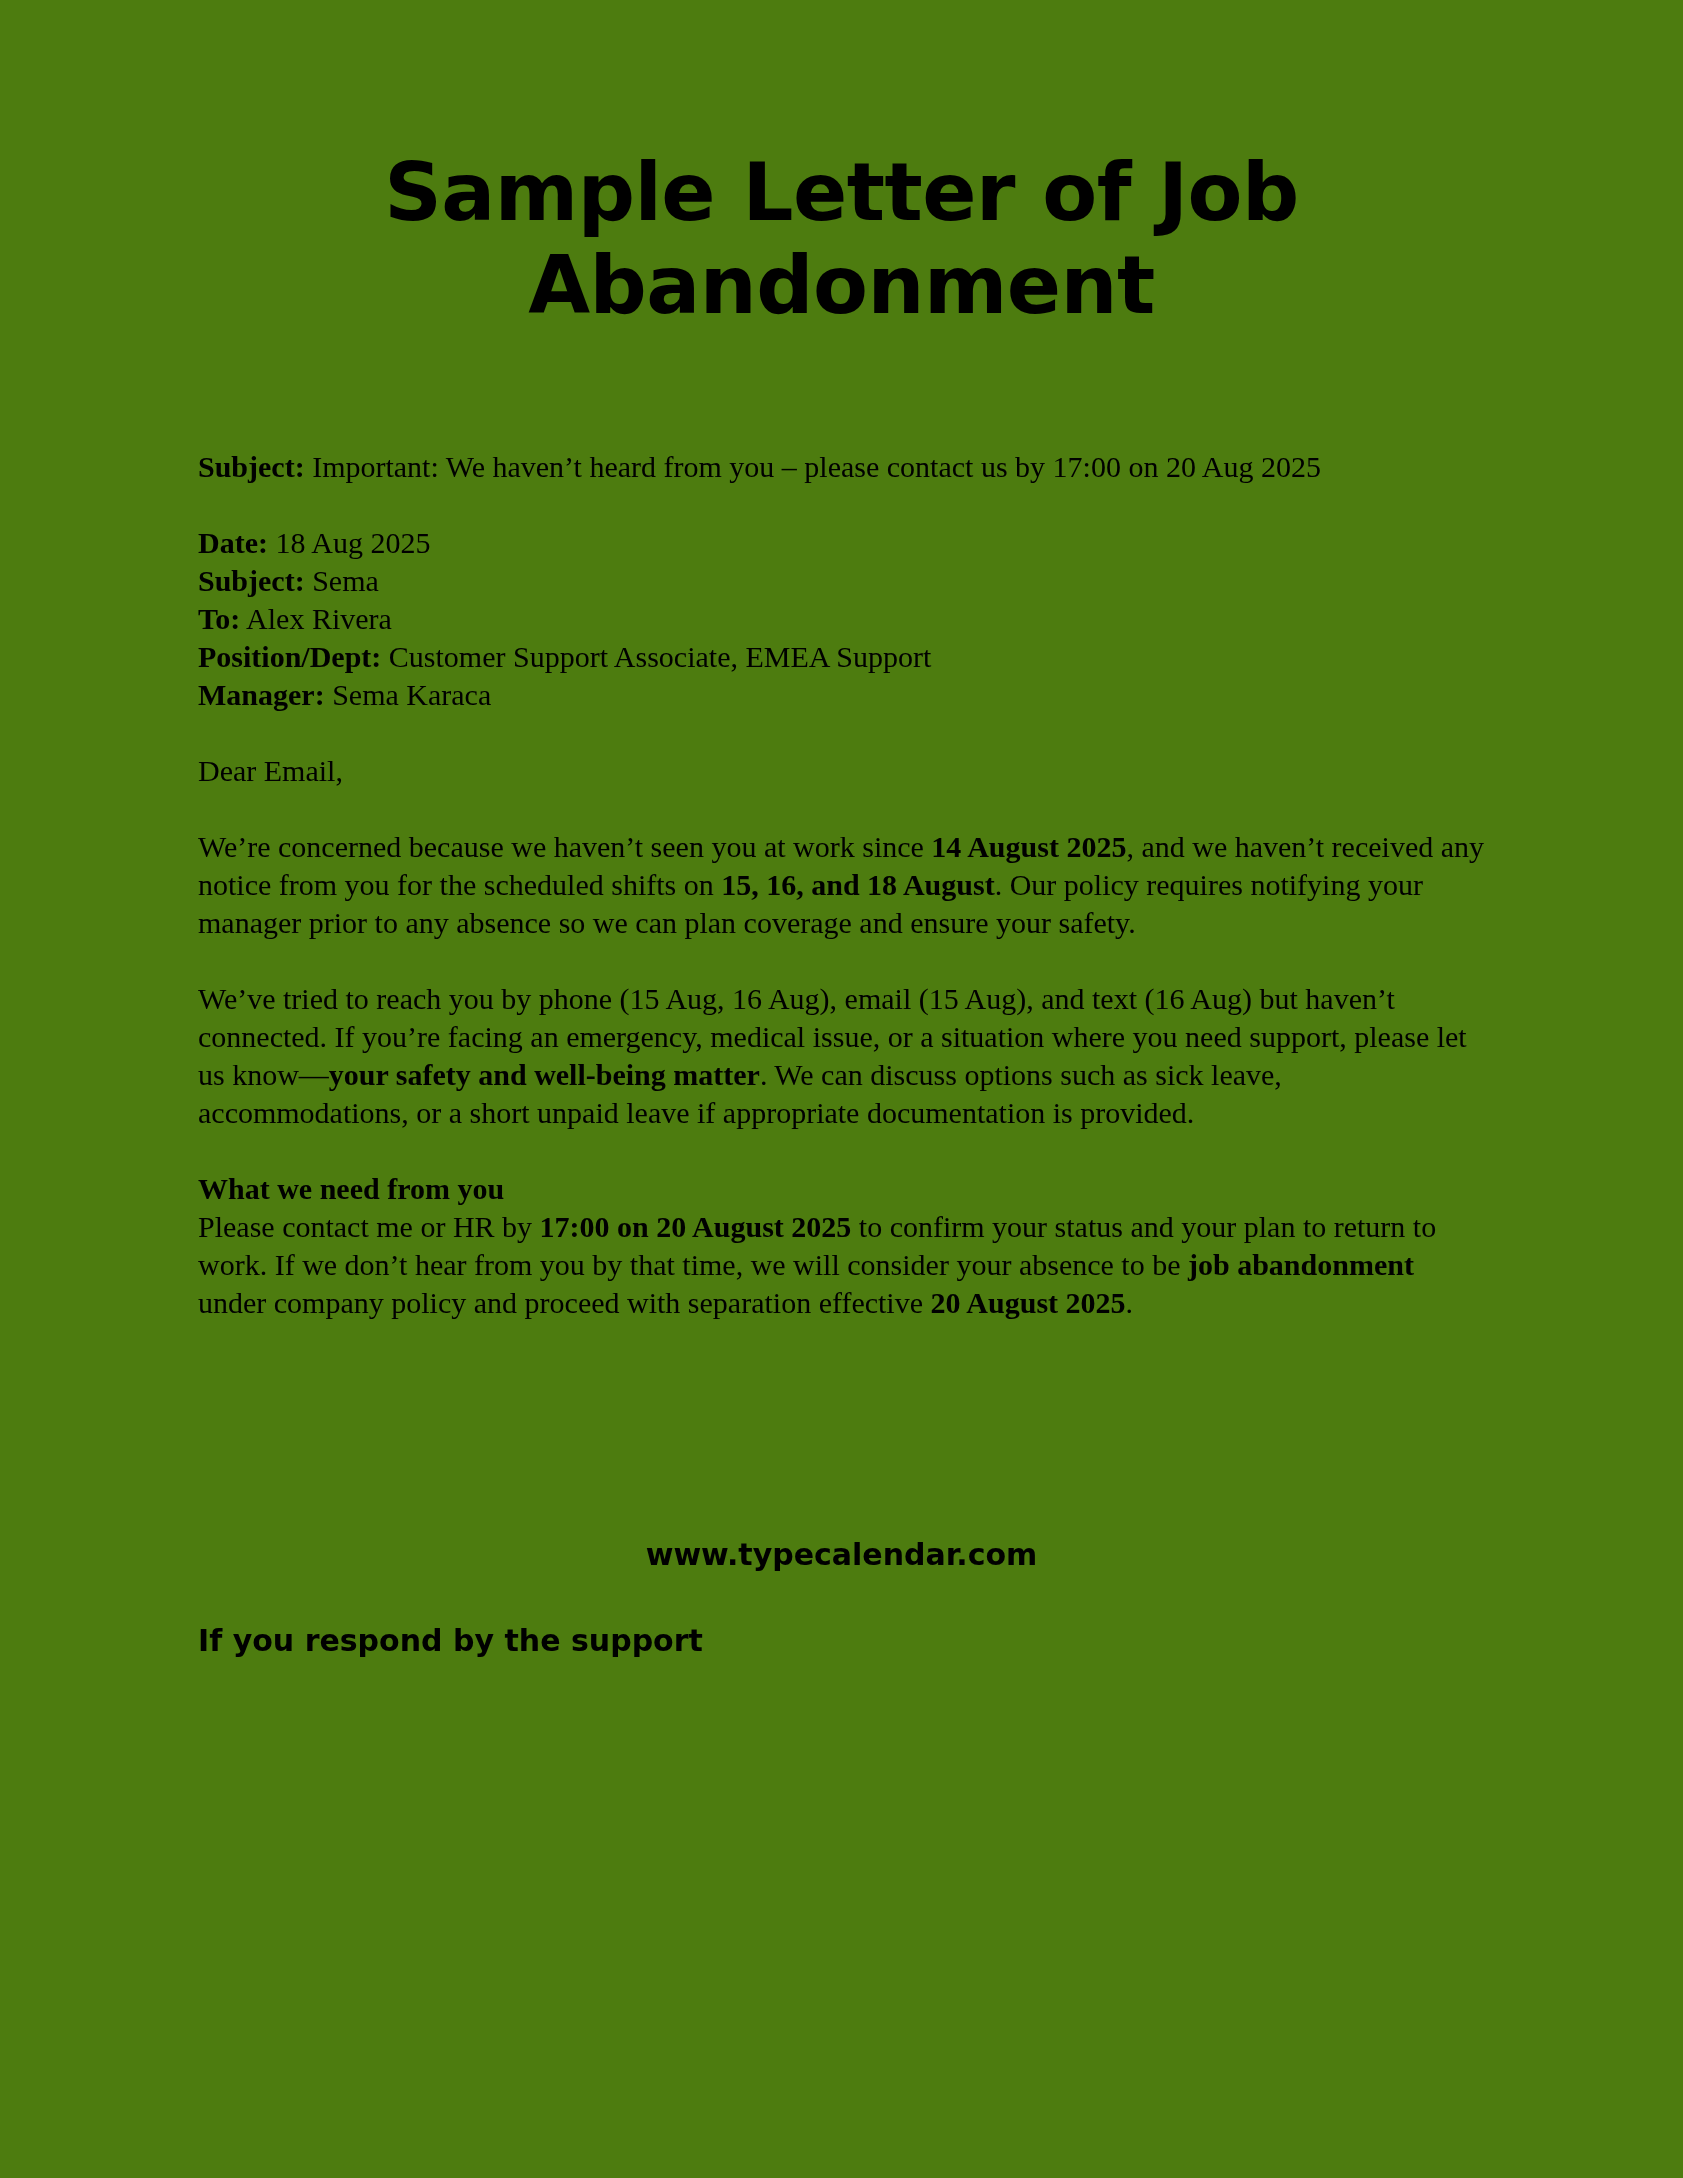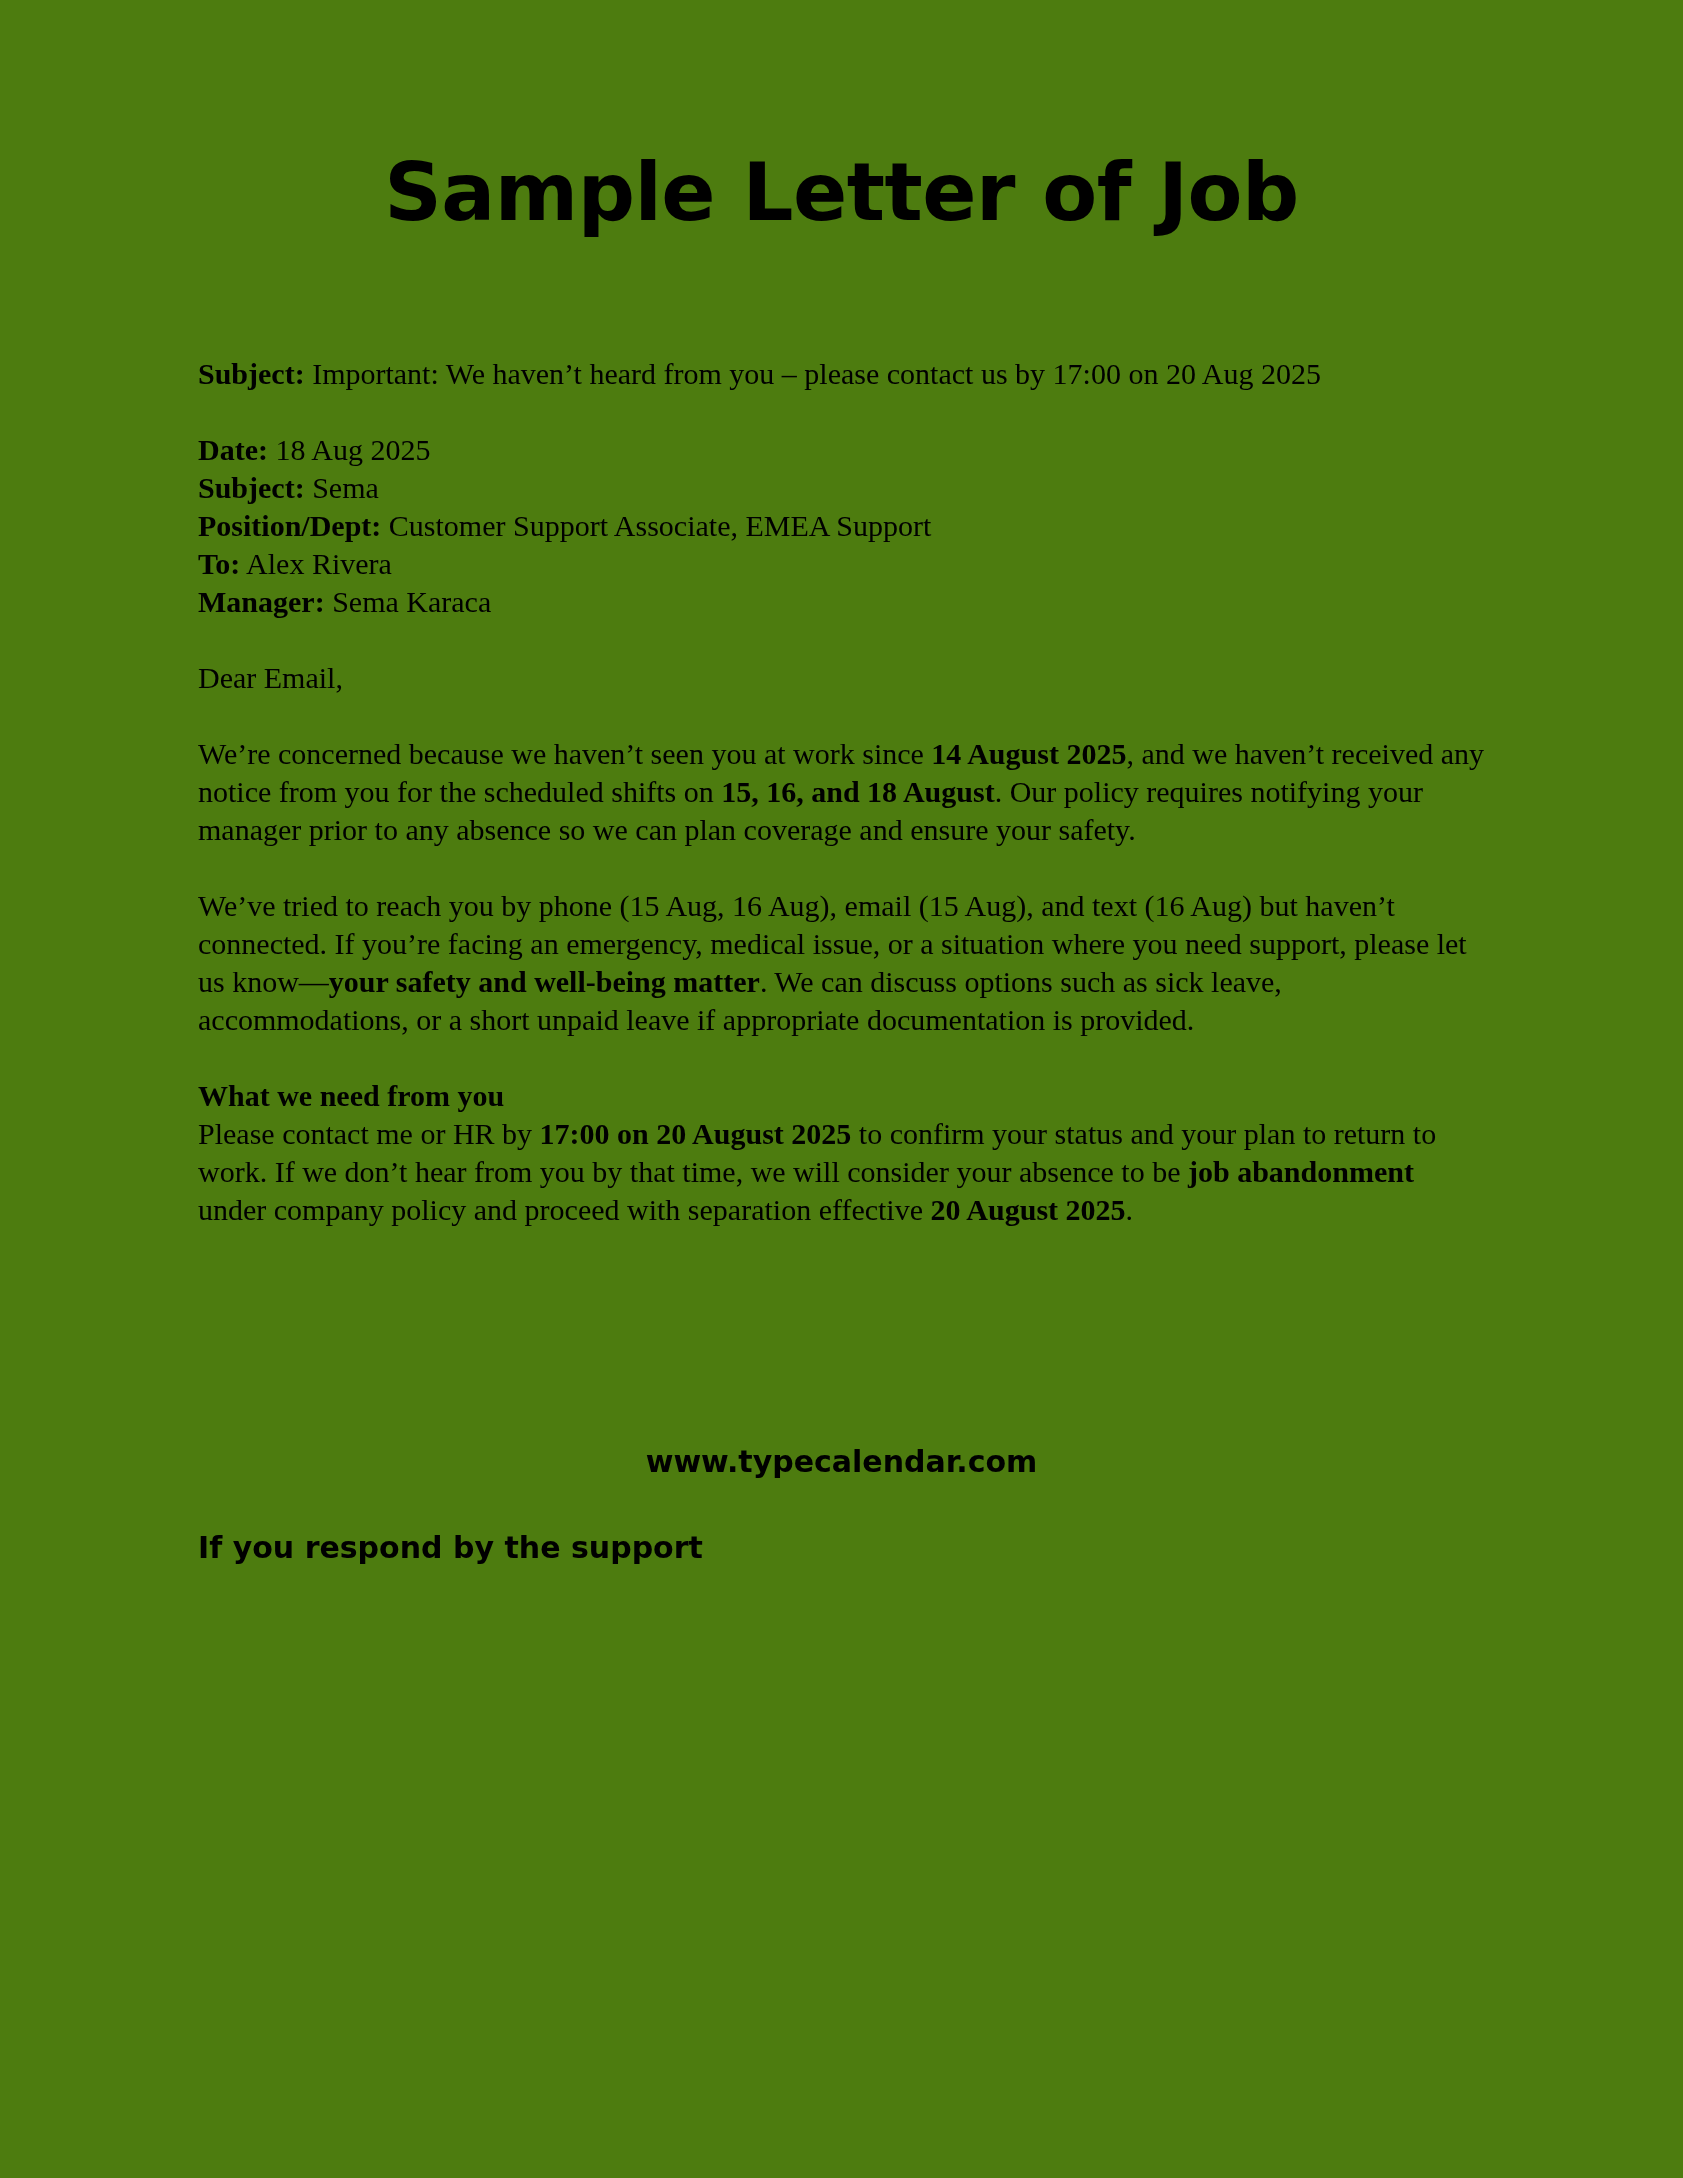--- a/index.html
+++ b/index.html
@@ -91,31 +91,32 @@
   }
 </style>
 </head>
 <body>
 
 <div class="page">
   <div class="content">
 
     <h1 class="doc-title">
       <span class="title-line">Sample Letter of Job</span>
+      <span class="title-line">Abandonment</span>
     </h1>
 
     <div class="letter-body">
 
       <p class="block"><span class="lbl">Subject:</span><span> Important: We haven’t heard from you – please contact us by 17:00 on 20 Aug 2025</span></p>
 
       <p class="block">
         <span class="meta-line"><span class="lbl">Date:</span><span> 18 Aug 2025</span></span>
         <span class="meta-line"><span class="lbl">Subject:</span><span> Sema</span></span>
+        <span class="meta-line"><span class="lbl">To:</span><span> Alex Rivera</span></span>
         <span class="meta-line"><span class="lbl">Position/Dept:</span><span> Customer Support Associate, EMEA Support</span></span>
-        <span class="meta-line"><span class="lbl">To:</span><span> Alex Rivera</span></span>
         <span class="meta-line"><span class="lbl">Manager:</span><span> Sema Karaca</span></span>
       </p>
 
       <p class="block">Dear Email,</p>
 
       <p class="block"><span>We’re concerned because we haven’t seen you at work since </span><strong>14 August 2025</strong><span>, and we haven’t received any notice from you for the scheduled shifts on </span><strong>15, 16, and 18 August</strong><span>. Our policy requires notifying your manager prior to any absence so we can plan coverage and ensure your safety.</span></p>
 
       <p class="block"><span>We’ve tried to reach you by phone (15 Aug, 16 Aug), email (15 Aug), and text (16 Aug) but haven’t connected. If you’re facing an emergency, medical issue, or a situation where you need support, please let us know—</span><strong>your safety and well-being matter</strong><span>. We can discuss options such as sick leave, accommodations, or a short unpaid leave if appropriate documentation is provided.</span></p>
 
       <p class="block tight"><span class="section-heading">What we need from you</span><span>Please contact me or HR by </span><strong>17:00 on 20 August 2025</strong><span> to confirm your status and your plan to return to work. If we don’t hear from you by that time, we will consider your absence to be </span><strong>job abandonment</strong><span> under company policy and proceed with separation effective </span><strong>20 August 2025</strong><span>.</span></p>

